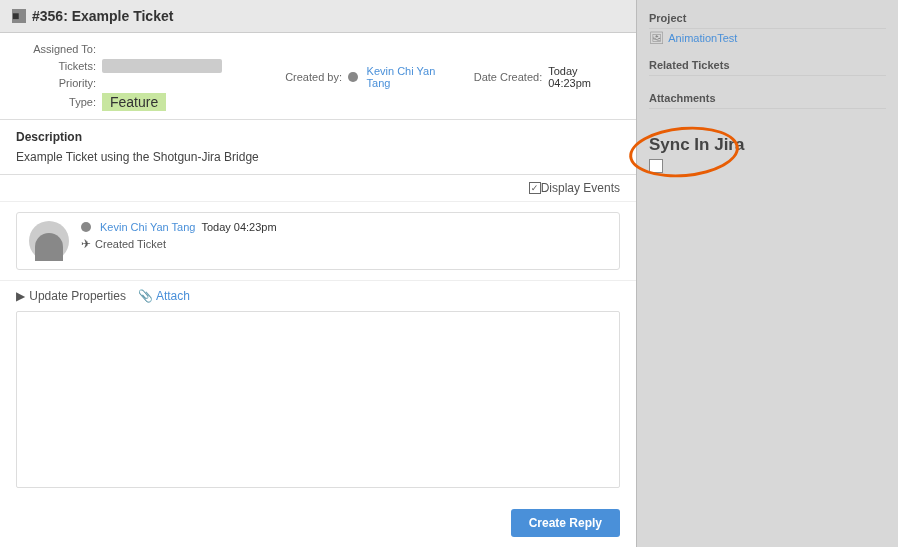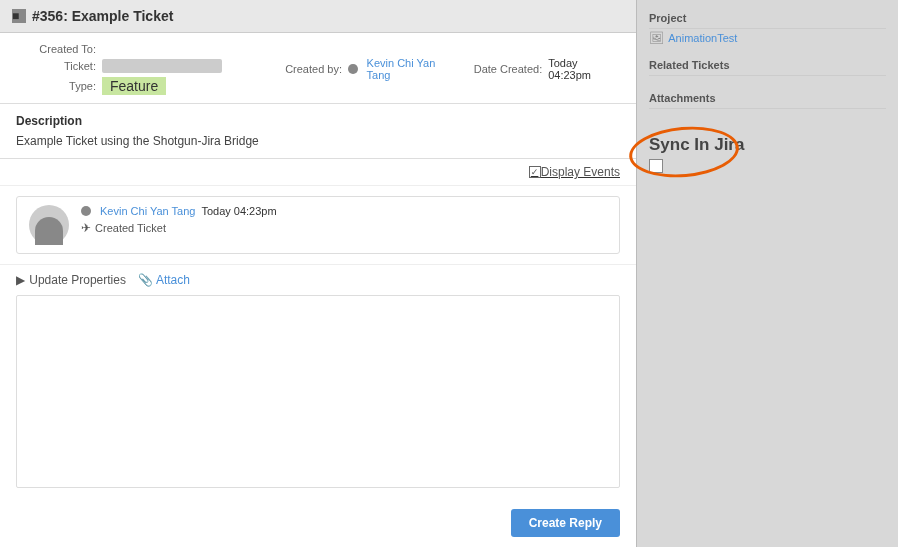--- a/index.html
+++ b/index.html
@@ -138,21 +138,20 @@
     }
 
     
     .events-header {
       display: flex;
       justify-content: flex-end;
       align-items: center;
       padding: 6px 16px;
       border-bottom: 1px solid #eee;
       gap: 0;
-      text-decoration: underline;
     }
 
     .checkbox-display {
       width: 12px;
       height: 12px;
       border: 1px solid #666;
       background: #fff;
       display: inline-flex;
       align-items: center;
       justify-content: center;
@@ -379,26 +378,30 @@
   <div class="main-content">
 
     <div class="title-bar">
       <span class="title-icon">■</span>
       <span class="title-text">#356: Example Ticket</span>
     </div>
 
     <div class="fields-section">
       <div class="fields-left">
         <div class="field-row">
-          <span class="field-label">Created To:</span>
+          <span class="field-label">Assigned To:</span>
           <span class="field-value"></span>
         </div>
         <div class="field-row">
-          <span class="field-label">Ticket:</span>
+          <span class="field-label">Tickets:</span>
           <span class="field-value status-bar"></span>
+        </div>
+        <div class="field-row">
+          <span class="field-label">Priority:</span>
+          <span class="field-value"></span>
         </div>
         <div class="field-row">
           <span class="field-label">Type:</span>
           <span class="field-value feature-badge">Feature</span>
         </div>
       </div>
 
       <div class="fields-right">
         <div class="field-row">
           <span class="field-label">Created by:</span>

